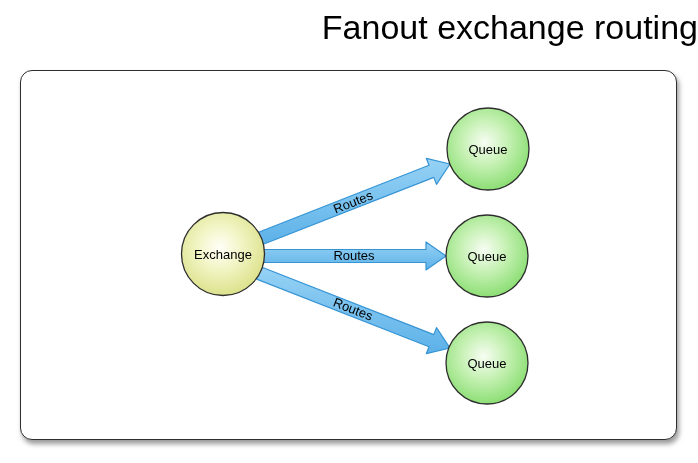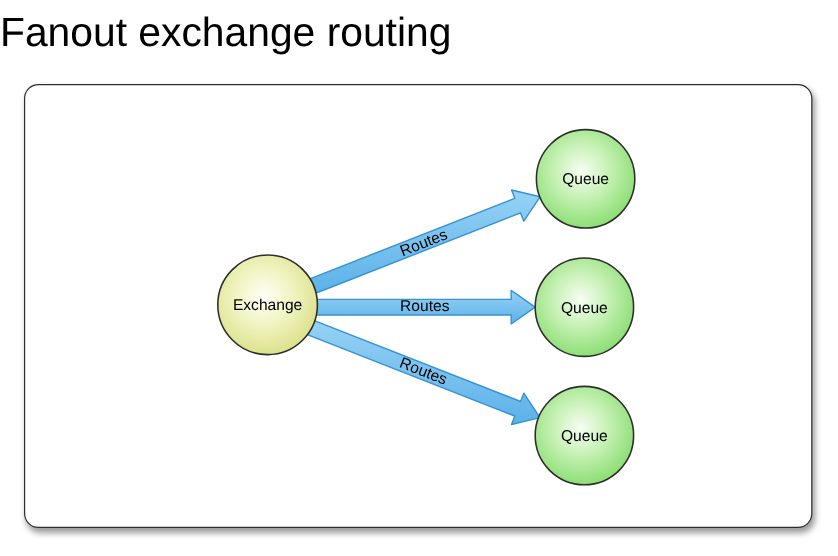--- a/index.html
+++ b/index.html
@@ -14,21 +14,21 @@
     height: 463px;
     background: #ffffff;
     overflow: hidden;
   }
   .page-title {
     position: absolute;
     top: 9px;
     left: 0;
     width: 100%;
     margin: 0;
-    text-align: left;
+    text-align: right;
     font-size: 34px;
     font-weight: 400;
     line-height: 1.1;
     color: #000000;
     letter-spacing: 0px;
   }
   .panel {
     position: absolute;
     left: 20px;
     top: 70px;

